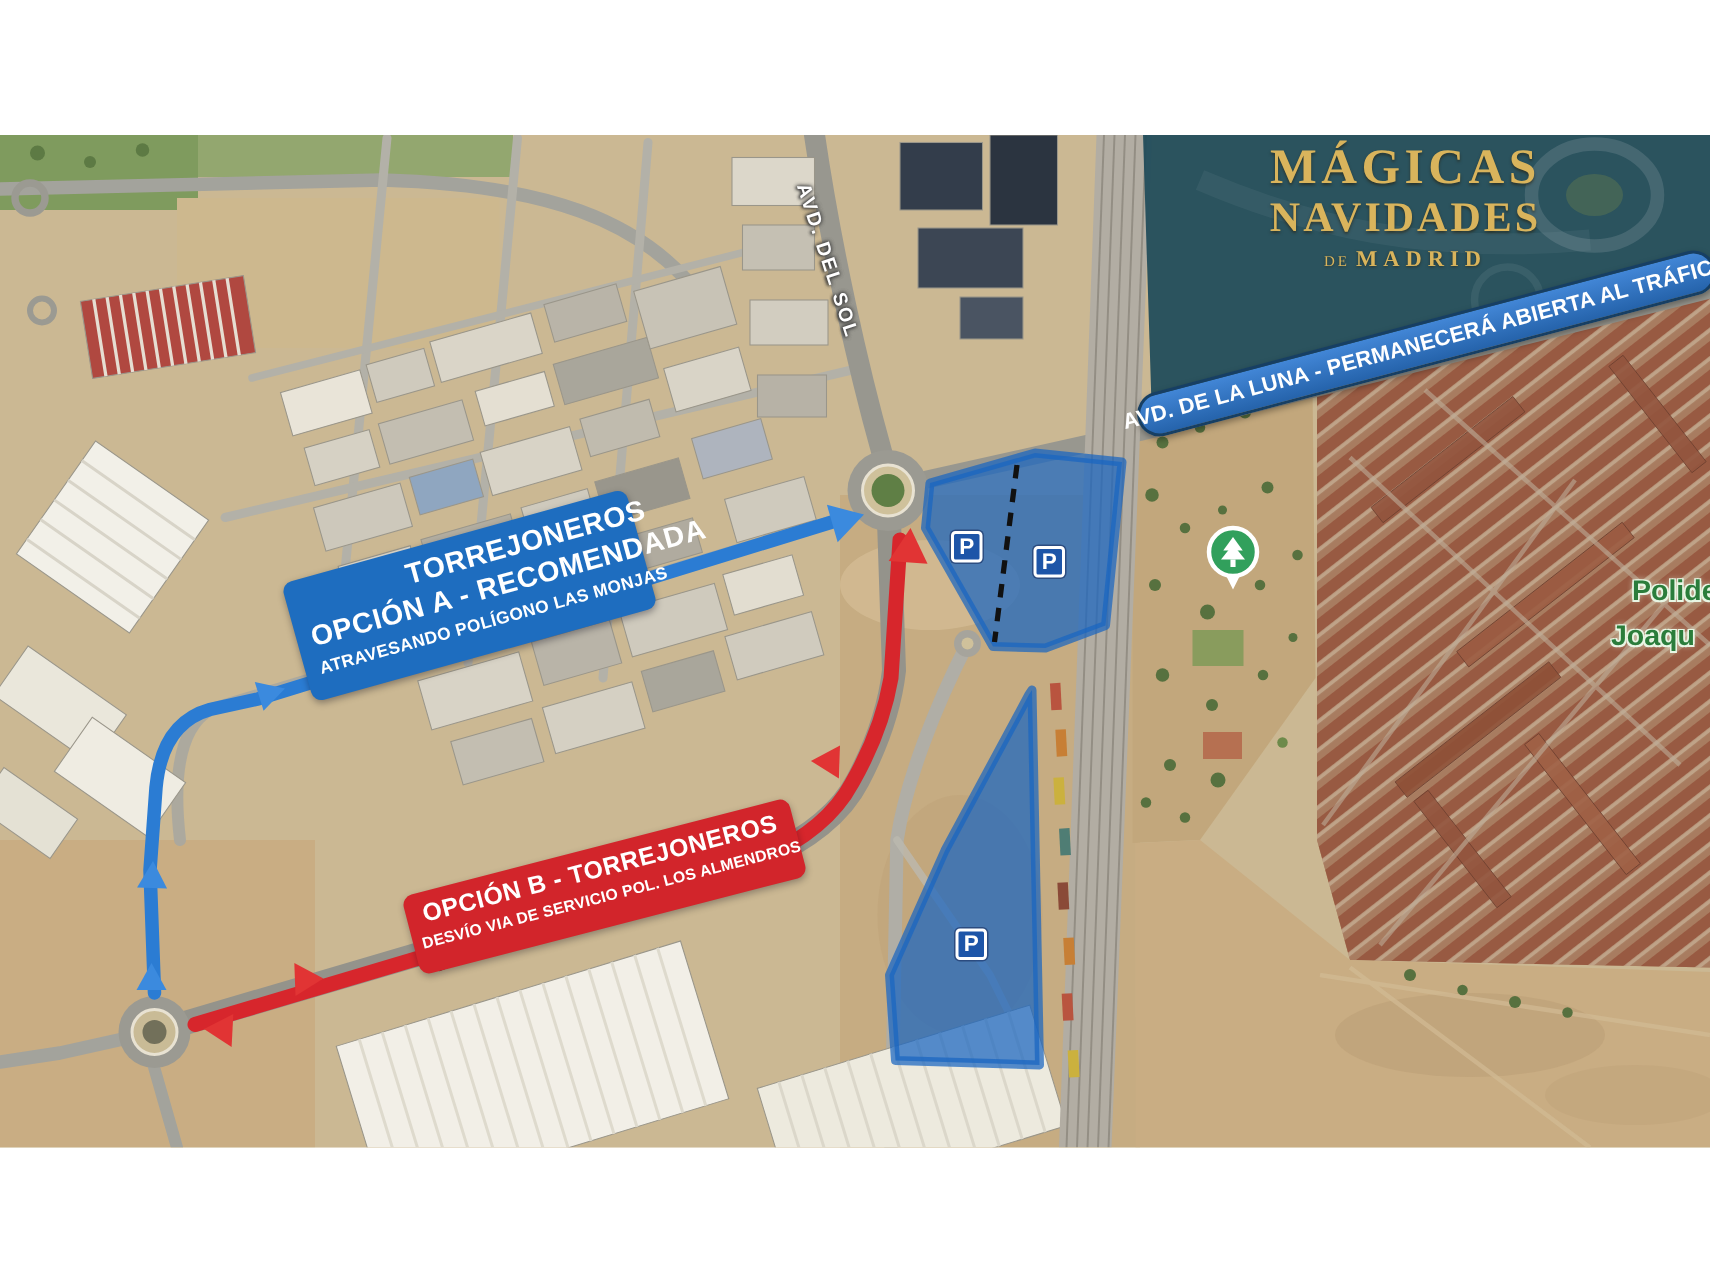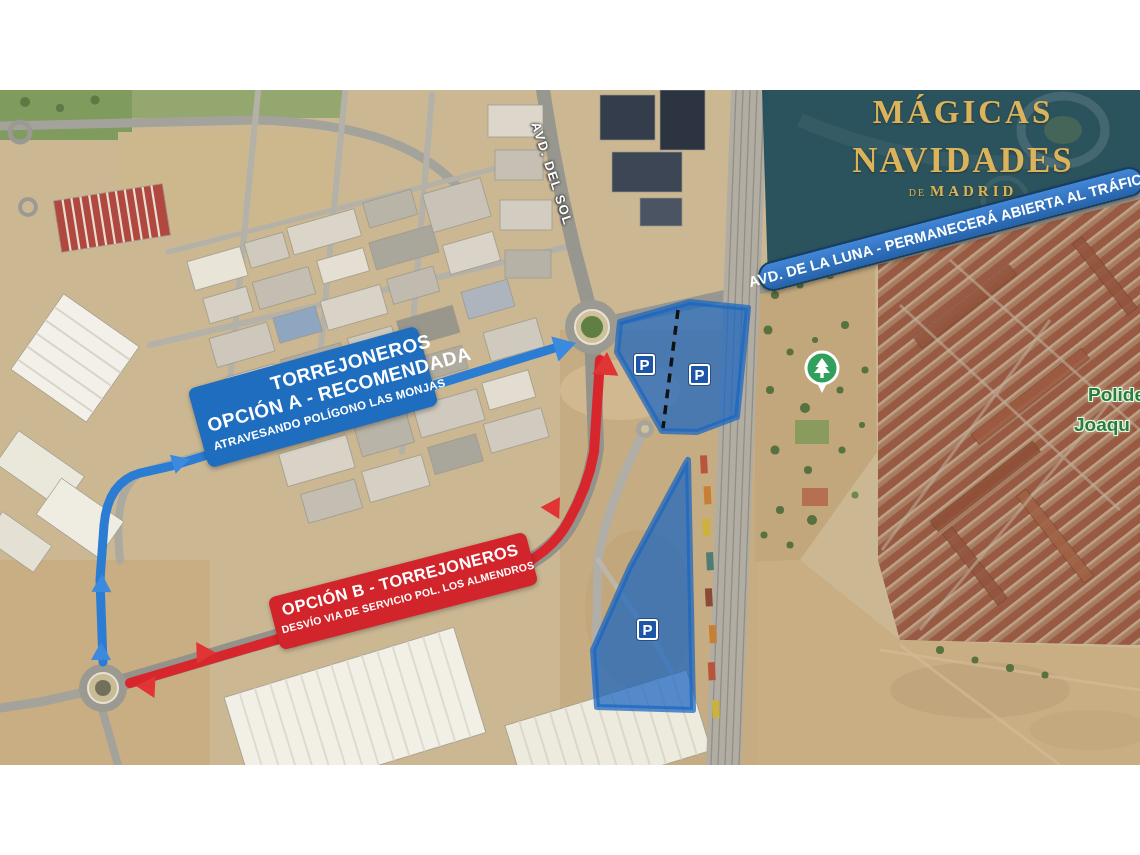--- a/index.html
+++ b/index.html
@@ -3,25 +3,25 @@
 <meta charset="utf-8">
 <style>
   html,body{margin:0;padding:0;background:#ffffff;}
   body{width:1140px;height:855px;position:relative;font-family:"Liberation Sans",sans-serif;overflow:hidden;}
   .map{position:absolute;left:0;top:90px;width:1140px;height:675px;background:#cdbb97;overflow:hidden;}
   .map svg{position:absolute;left:0;top:0;}
 
   
   .ovl{position:absolute;}
 
-  .logo{left:848px;top:6px;width:230px;text-align:center;color:#d9b45c;
+  .logo{left:822px;top:6px;width:230px;text-align:center;color:#d9b45c;
         font-family:"Liberation Serif",serif;line-height:1;
         text-shadow:0 1px 2px rgba(40,25,0,.55);}
   .logo .l1{font-size:33px;font-weight:bold;letter-spacing:3px;}
-  .logo .l2{font-size:35px;font-weight:bold;letter-spacing:2px;margin-top:14px;}
+  .logo .l2{font-size:28px;font-weight:bold;letter-spacing:2px;margin-top:3px;}
   .logo .l3{margin-top:5px;letter-spacing:2px;}
   .logo .de{font-size:10px;font-weight:normal;margin-right:4px;}
   .logo .madrid{font-size:15px;font-weight:bold;letter-spacing:4px;}
 
   .banner{left:752px;top:124px;width:398px;height:30px;transform:rotate(-14.8deg);
           background:linear-gradient(#4286d6,#2563ab);border:2px solid #173f63;border-radius:16px;
           color:#fff;font-weight:bold;font-size:14.5px;letter-spacing:.2px;
           display:flex;align-items:center;justify-content:center;box-sizing:border-box;
           box-shadow:0 2px 4px rgba(0,0,0,.35);white-space:nowrap;}
 

